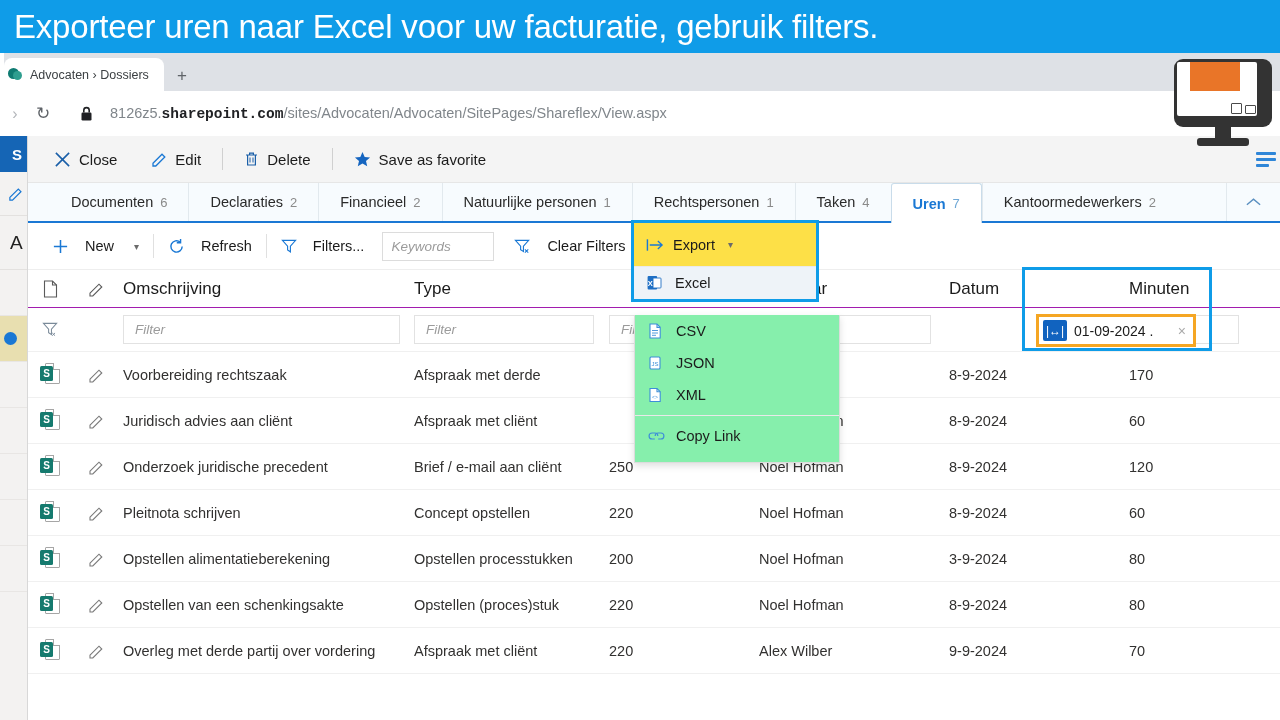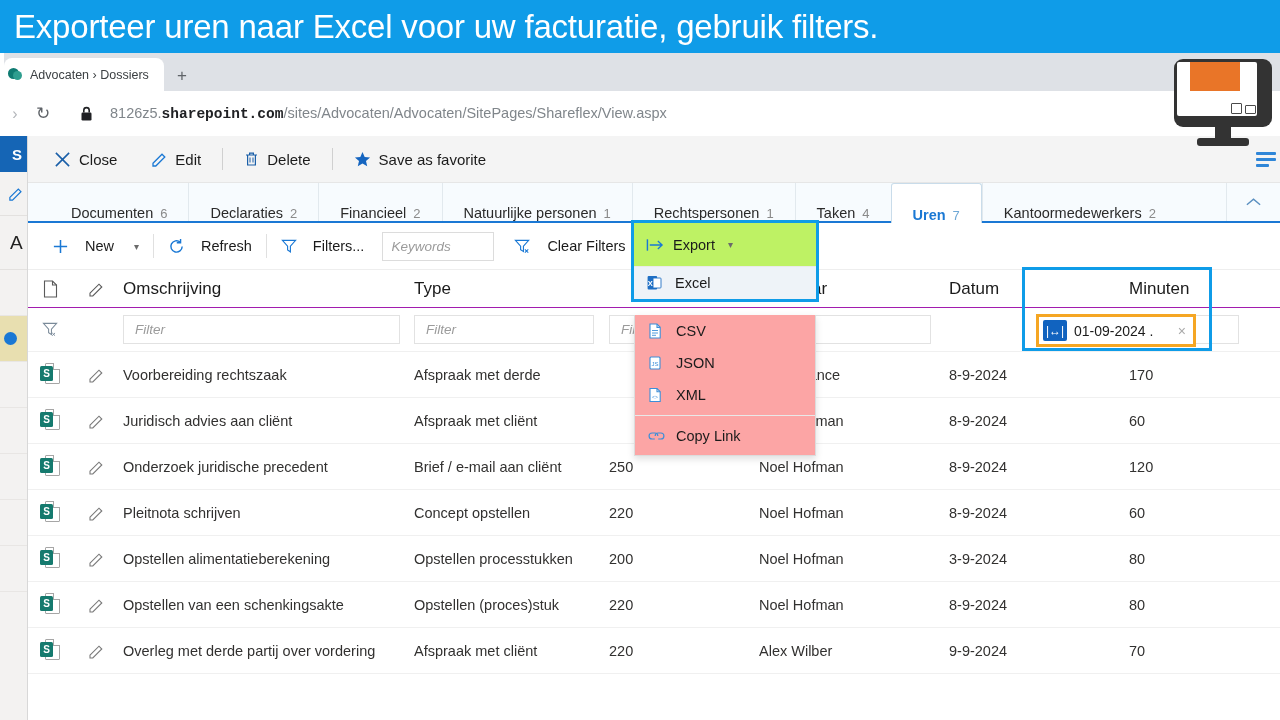--- a/index.html
+++ b/index.html
@@ -120,21 +120,21 @@
   .cmd .gi { color: #1a78d4; display: flex; align-items: center; }
   .cmd-sep { width: 1px; height: 22px; background: #d0d0d0; }
 
   
   .tabsrow {
     position: relative; height: 40px; background: #f7fbfe;
     border-bottom: 2px solid #1a78d4;
     display: flex; align-items: stretch; padding-left: 22px;
   }
   .vtab {
-    display: flex; align-items: flex-end; gap: 7px;
+    display: flex; align-items: center; gap: 7px;
     padding: 0 21px; font-size: 14.5px; color: #2a2a2a;
     border-left: 1px solid #e2e9ee; white-space: nowrap;
     position: relative;
   }
   .vtab:first-child { border-left: none; }
   .vtab .cnt { font-size: 13px; color: #8a8a8a; }
   .vtab.active {
     background: #ffffff; color: #1a78d4; font-weight: 700;
     border-left: 1px solid #c9dcea; border-right: 1px solid #c9dcea;
     border-top: 1px solid #c9dcea; border-radius: 3px 3px 0 0;
@@ -164,42 +164,42 @@
     width: 112px; height: 29px; border: 1px solid #dcdcdc; background: #fff;
     margin-left: 8px; padding: 0 8px; font-size: 13.5px; color: #9b9b9b;
     font-style: italic; display: flex; align-items: center;
     font-family: "Liberation Sans", sans-serif;
   }
   .chev { font-size: 10px; color: #6b6b6b; }
 
   
   .export-wrap {
     position: absolute; left: 603px; top: -3px; width: 188px;
-    border: 3px solid #0f9ce8; background: #bef264; z-index: 40;
+    border: 3px solid #0f9ce8; background: #fde047; z-index: 40;
   }
   .export-btn {
     height: 44px; display: flex; align-items: center; gap: 9px;
     padding: 0 12px; font-size: 14.5px; color: #1b1b1b;
     border-bottom: 1px solid #eaeaea;
   }
   .export-btn .gi { color: #1a78d4; display: flex; align-items: center; }
   .export-menu { background: #ffffff; }
   .mi {
     height: 32px; display: flex; align-items: center; gap: 11px;
     padding: 0 13px; font-size: 14.5px; color: #1b1b1b;
   }
   .mi.hl { background: #eef3f8; }
   .mi .gi { display: flex; align-items: center; width: 17px; }
 
   
   .export-menu-rest {
-    position: absolute; left: 606px; top: 179px; width: 182px;
-    background: #fca5a5; border: 1px solid #dcdcdc;
+    position: absolute; left: 606px; top: 179px; width: 206px;
+    background: #86efac; border: 1px solid #dcdcdc;
     border-top: none; box-shadow: 0 3px 7px rgba(0,0,0,0.13); z-index: 39;
-    padding-bottom: 3px;
+    padding-bottom: 10px;
   }
   .mi-div { height: 1px; background: #e9e9e9; margin: 4px 0; }
 
   
   .grid { position: relative; }
   .grow {
     display: flex; align-items: center; height: 46px;
     border-bottom: 1px solid #f0f0f0;
   }
   .ghead {

